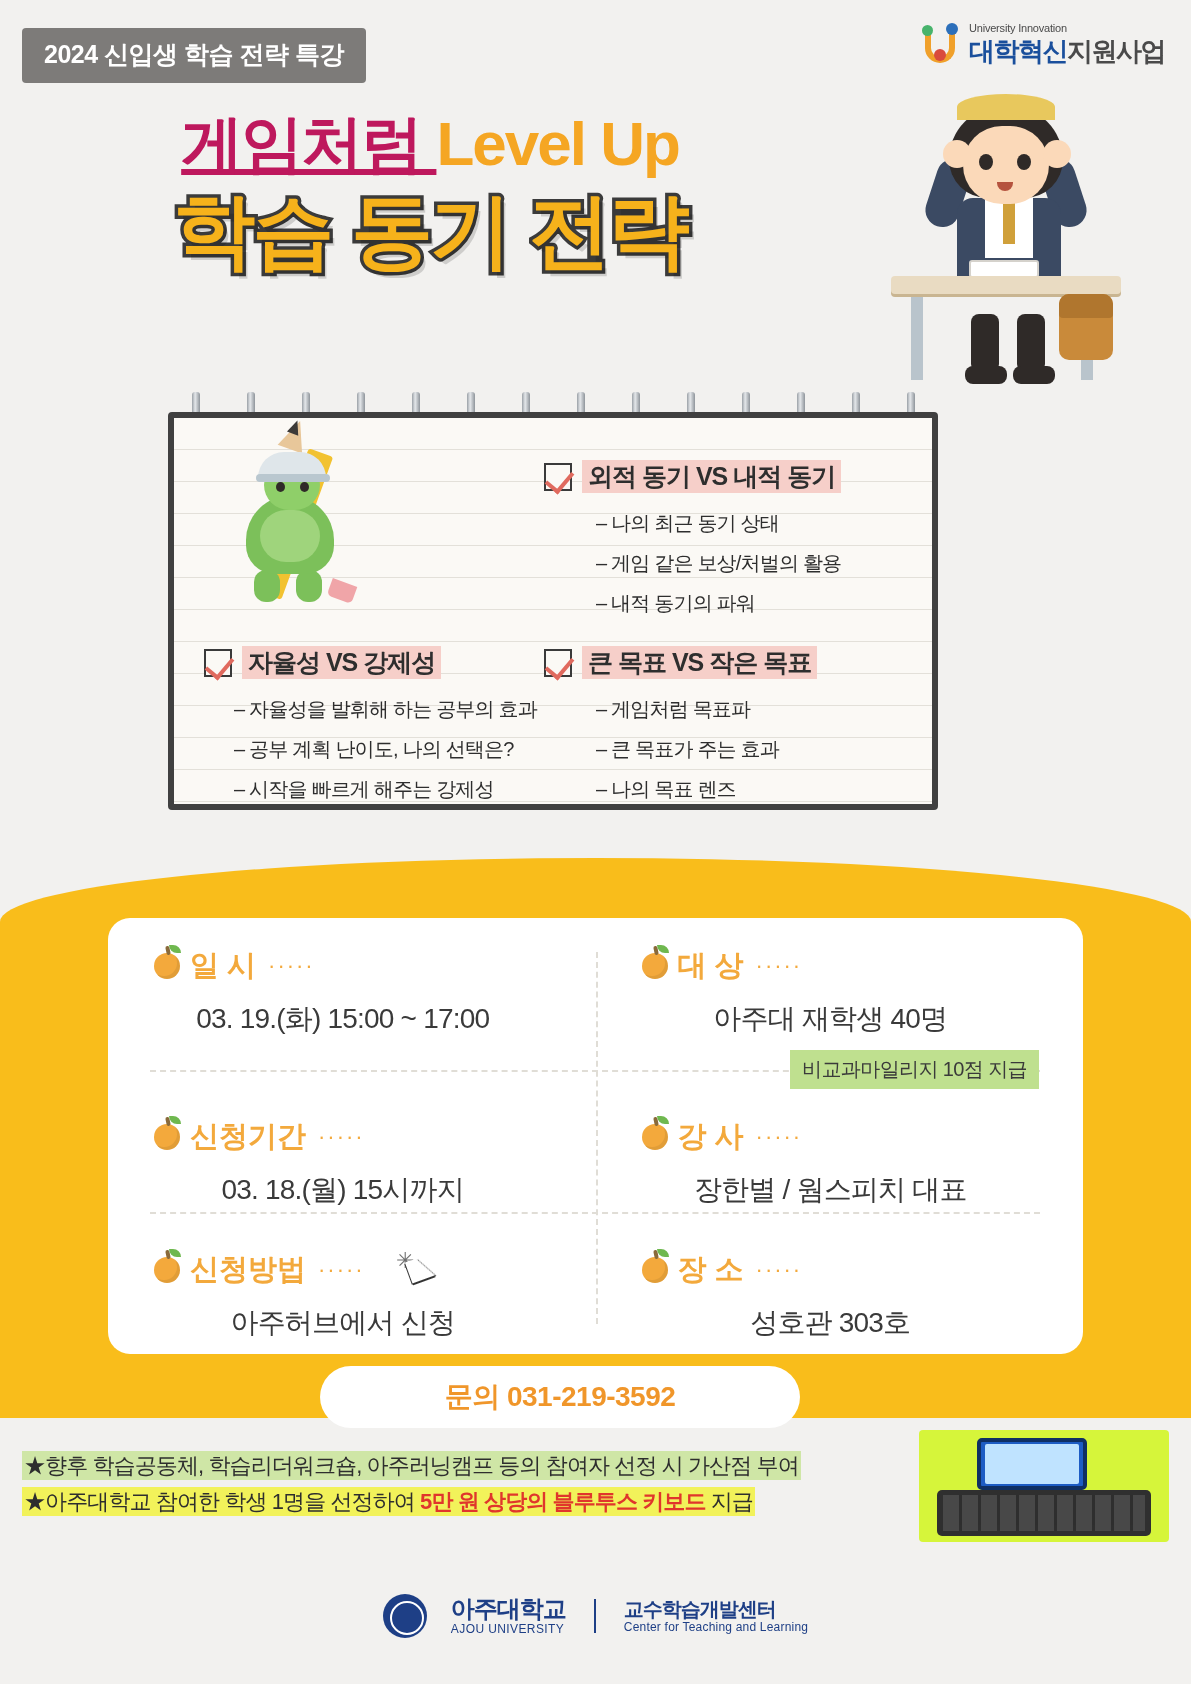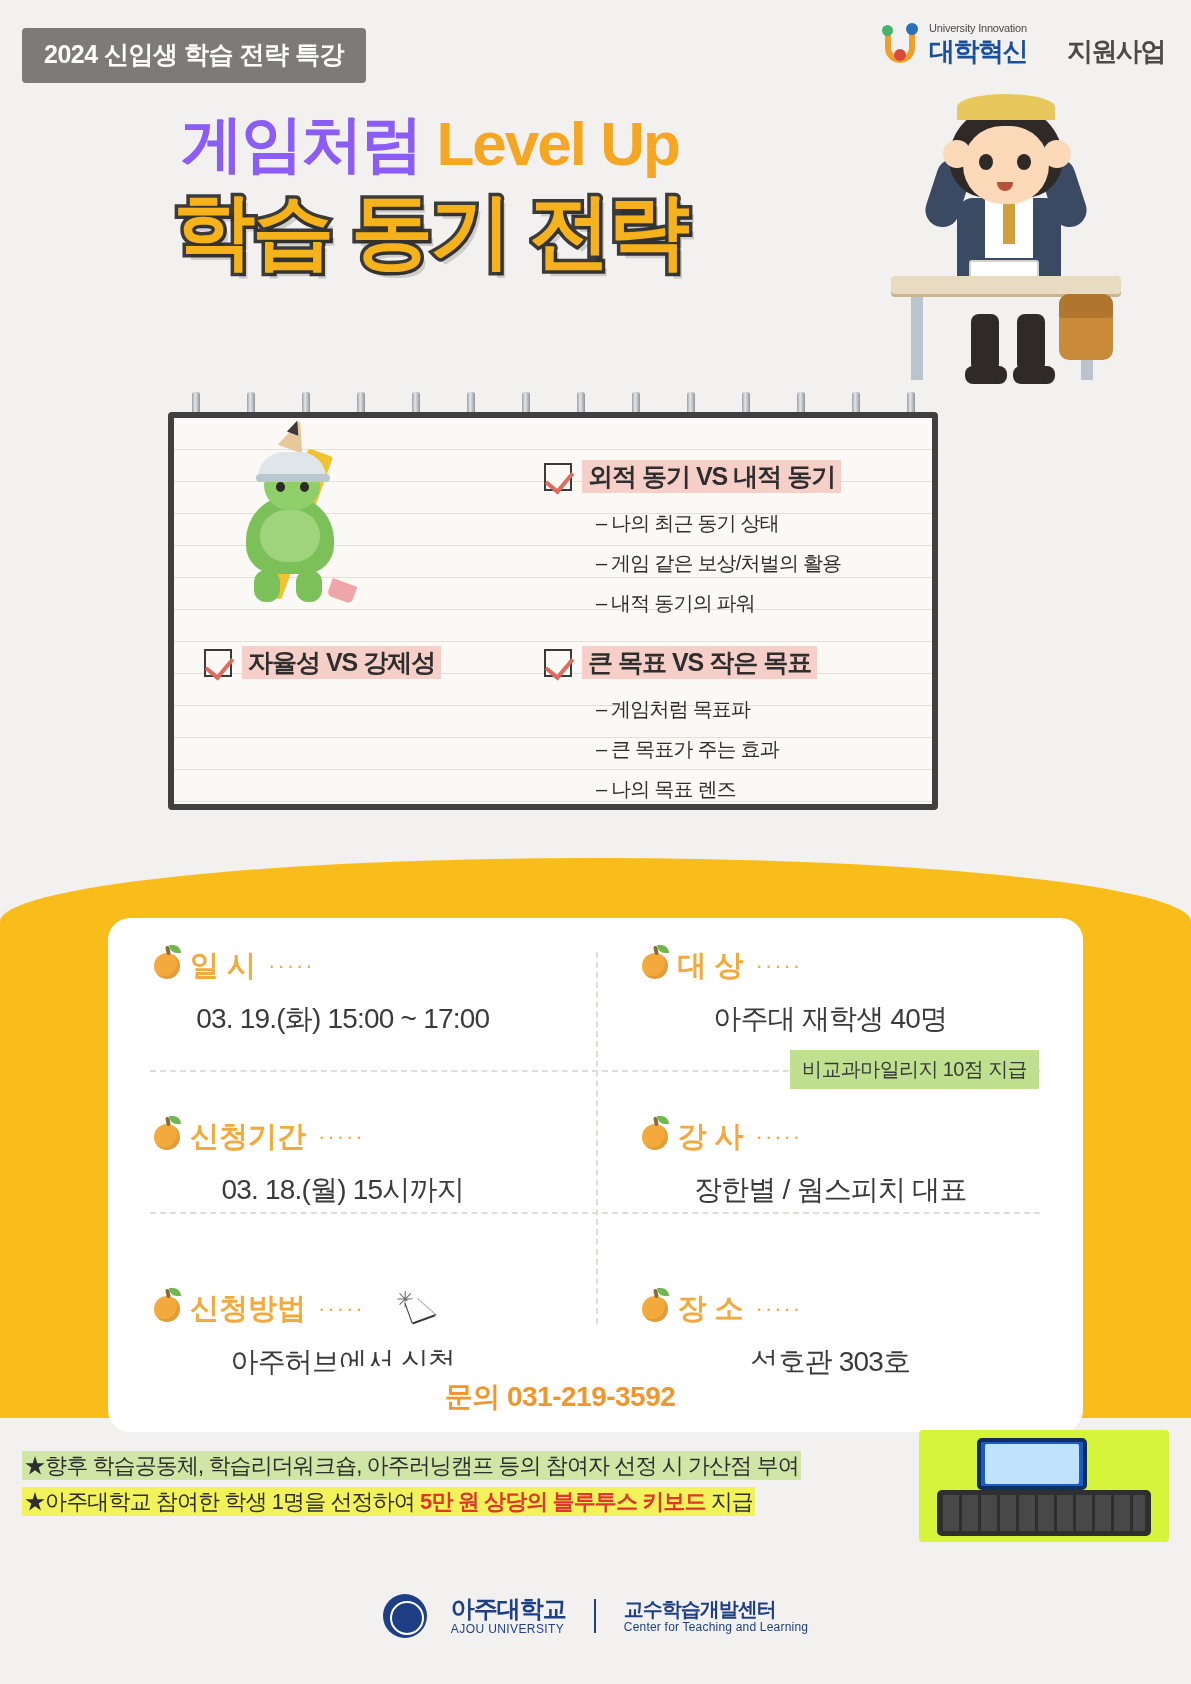--- a/index.html
+++ b/index.html
@@ -46,37 +46,37 @@
     border: 6px solid #f0a02a;
     border-top: none;
     border-radius: 0 0 16px 16px;
   }
   .logo-dotg { position:absolute; left:1px; top:2px; width:11px; height:11px; border-radius:50%; background:#47b36b; }
   .logo-dotb { position:absolute; left:25px; top:0px; width:12px; height:12px; border-radius:50%; background:#2c6fba; }
   .logo-dotr { position:absolute; left:13px; top:26px; width:12px; height:12px; border-radius:50%; background:#d94a3d; }
   .logo-text-top { font-size: 11px; color:#4a4a4a; letter-spacing:-0.2px; }
   .logo-text-main { font-size: 26px; font-weight: bold; letter-spacing:-1.5px; }
   .logo-text-main .blue { color:#1a4f9c; }
-  .logo-text-main .gray { color:#4a4a4a;margin-left:40px; }
+  .logo-text-main .gray { color:#4a4a4a; }
 
   
   .title-wrap {
     position: absolute;
     left: 0; top: 110px;
     width: 860px;
     text-align: center;
   }
   .title-line1 {
     font-size: 62px;
     font-weight: bold;
     letter-spacing: -2px;
     line-height: 1.1;
     white-space: nowrap;
   }
-  .title-line1 .dark { color: #8b5cf6; }
+  .title-line1 .dark { color: #be185d; text-decoration: underline; }
   .title-line1 .orange { color: #f5a623; }
   .title-line2 {
     margin-top: 6px;
     font-size: 82px;
     font-weight: bold;
     letter-spacing: -3px;
     color: #f6b21b;
     -webkit-text-stroke: 7px #3b3b3b;
     paint-order: stroke fill;
     text-shadow: 5px 6px 0 rgba(0,0,0,0.15);
@@ -230,21 +230,21 @@
   .yellow-panel {
     position: absolute;
     left: 0; top: 858px;
     width: 1191px; height: 560px;
     background: #f9bd1b;
     border-radius: 55% 55% 0 0 / 70px 70px 0 0;
   }
   .white-card {
     position: absolute;
     left: 108px; top: 918px;
-    width: 975px; height: 514px;
+    width: 975px; height: 436px;
     background: #ffffff;
     border-radius: 22px;
   }
   .grid {
     position: absolute; inset: 0;
     display: grid;
     grid-template-columns: 1fr 1fr;
     grid-template-rows: 1fr 1fr 1fr;
   }
   .cell { position: relative; padding: 28px 34px 0 46px; }
@@ -527,20 +527,25 @@
         <li>– 게임 같은 보상/처벌의 활용</li>
         <li>– 내적 동기의 파워</li>
       </ul>
     </div>
 
     <div class="chk-block" style="left:30px; top:228px;">
       <div class="chk-head">
         <div class="chk-box"></div>
         <div class="chk-title">자율성 VS 강제성</div>
       </div>
+      <ul class="chk-items" style="padding-left:30px;">
+        <li>– 자율성을 발휘해 하는 공부의 효과</li>
+        <li>– 공부 계획 난이도, 나의 선택은?</li>
+        <li>– 시작을 빠르게 해주는 강제성</li>
+      </ul>
     </div>
 
     <div class="chk-block" style="left:370px; top:228px;">
       <div class="chk-head">
         <div class="chk-box"></div>
         <div class="chk-title">큰 목표 VS 작은 목표</div>
       </div>
       <ul class="chk-items" style="padding-left:52px;">
         <li>– 게임처럼 목표파</li>
         <li>– 큰 목표가 주는 효과</li>

